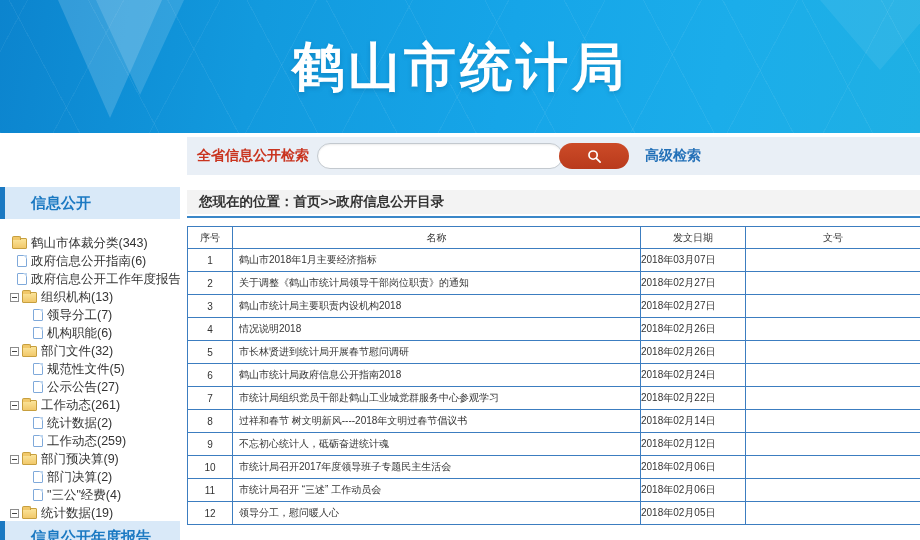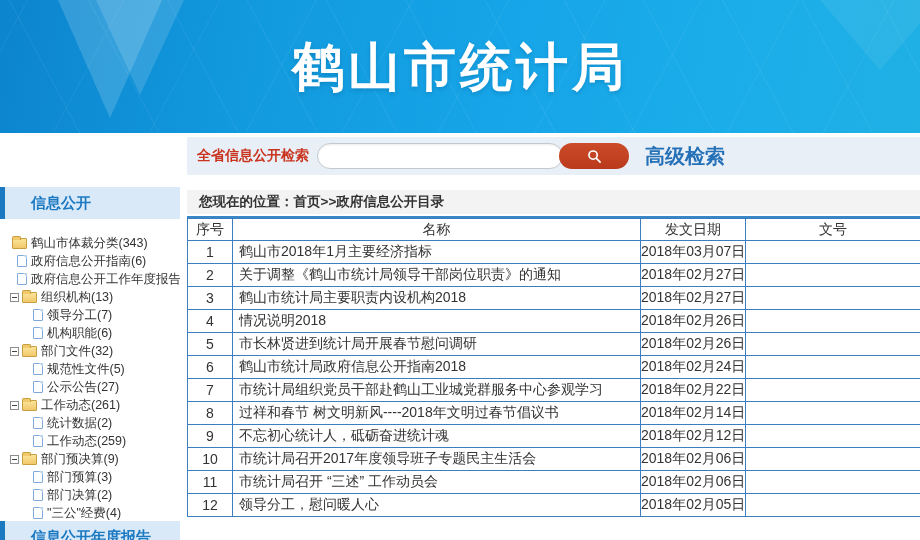--- a/index.html
+++ b/index.html
@@ -50,27 +50,27 @@
     padding-left:26px; white-space:nowrap; overflow:hidden; }
 
   
   .main { position:absolute; left:187px; top:133px; width:733px; height:407px; }
   .search-bar { margin-top:4px; height:38px; background:#e9eff6; display:flex; align-items:center; padding-left:10px; }
   .search-label { color:#c9341f; font-weight:bold; font-size:14px; margin-right:8px; white-space:nowrap; }
   .search-input { width:246px; height:26px; border:1px solid #c3c9cf; border-radius:13px;
     padding:0 14px; font-size:13px; outline:none; background:#fff; box-shadow:inset 0 1px 2px rgba(0,0,0,0.08); }
   .search-btn { width:70px; height:26px; border:none; border-radius:13px; margin-left:-4px;
     background:linear-gradient(#cc4b28,#b93a1c); cursor:pointer; display:flex; align-items:center; justify-content:center; }
-  .adv-link { color:#2471b8; font-weight:bold; font-size:20px; margin-left:16px; text-decoration:none; white-space:nowrap; }
+  .adv-link { color:#2471b8; font-weight:bold; font-size:14px; margin-left:16px; text-decoration:none; white-space:nowrap; }
 
   .breadcrumb { margin-top:15px; height:24px; line-height:24px; background:#f3f3f3;
     font-size:13.5px; font-weight:bold; color:#333; padding-left:12px; white-space:nowrap; }
   .crumb-line { height:2px; background:#3a87c8; margin-top:2px; }
 
-  table.doclist { margin-top:0; width:733px; border-collapse:collapse; table-layout:fixed; font-size:14px; color:#333; }
+  table.doclist { margin-top:8px; width:733px; border-collapse:collapse; table-layout:fixed; font-size:10px; color:#333; }
   table.doclist th, table.doclist td { border:1px solid #3c7dc0; overflow:hidden; white-space:nowrap; }
   table.doclist th { height:22px; font-weight:normal; text-align:center; background:#fff; }
   table.doclist td { height:23px; }
   .col-no   { width:45px; }
   .col-name { width:408px; }
   .col-date { width:105px; }
   .col-doc  { width:175px; }
   td.c-no   { text-align:center; }
   td.c-name { text-align:left; padding-left:6px; cursor:pointer; }
   td.c-date { text-align:left; }
@@ -151,25 +151,20 @@
       <div class="tree-item lvl2 file">
 
     <span class="file-icon" style="display: inline-block;"></span>
     <span class="label">工作动态(259)</span>
   </div>
       <div class="tree-item lvl1 folder">
     <span class="expander" style="display: inline-block;"></span>
     <span class="folder-icon" style="display: inline-block;"></span>
 
     <span class="label">部门预决算(9)</span>
-  </div>
-      <div class="tree-item lvl2 file">
-
-    <span class="file-icon" style="display: inline-block;"></span>
-    <span class="label">部门预算(3)</span>
   </div>
       <div class="tree-item lvl2 file">
 
     <span class="file-icon" style="display: inline-block;"></span>
     <span class="label">部门决算(2)</span>
   </div>
       <div class="tree-item lvl2 file">
 
     <span class="file-icon" style="display: inline-block;"></span>
     <span class="label">"三公"经费(4)</span>

